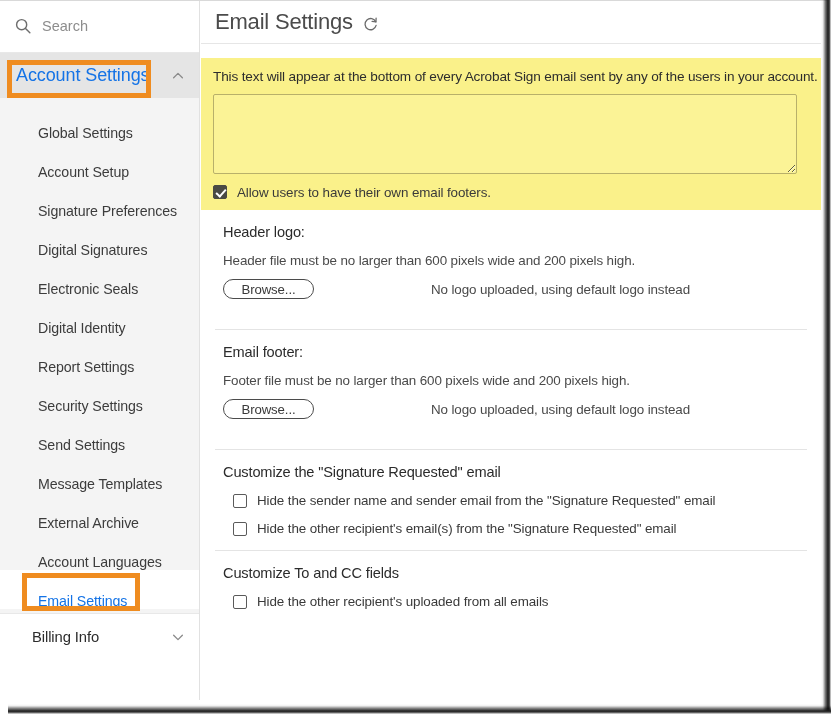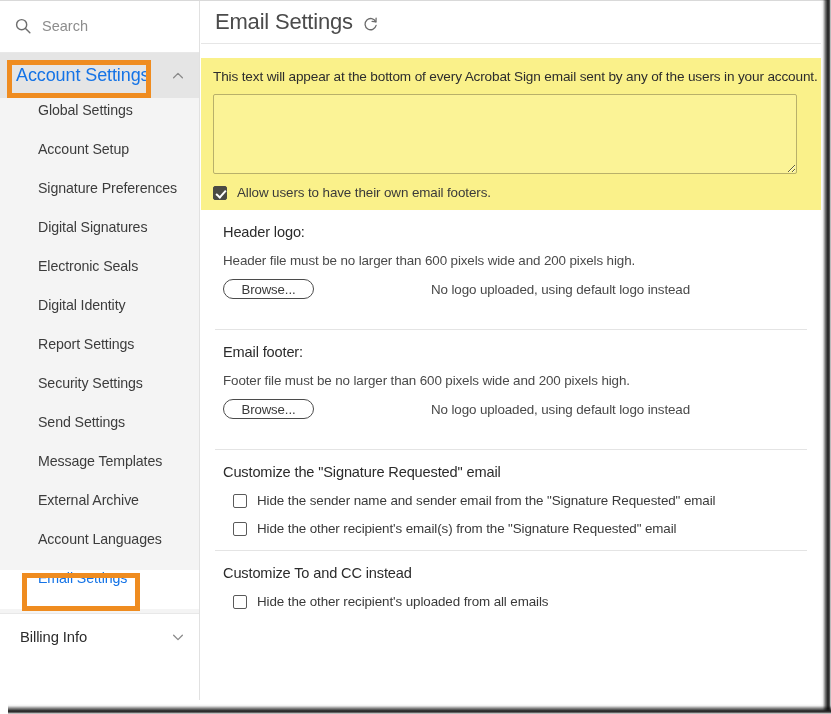--- a/index.html
+++ b/index.html
@@ -111,35 +111,35 @@
   #hl-account { left: 7px; top: 60px; width: 144px; height: 38px; }
   #hl-email   { left: 22px; top: 573px; width: 118px; height: 38px; }
 
   .submenu {
     background: #f4f4f4;
     padding: 4px 0 4px 0;
   }
   .submenu-item {
     height: 39px;
     display: flex;
-    align-items: flex-start;
+    align-items: flex-end;
     padding-left: 38px;
     font-size: 14.2px;
     color: #3c3c3c;
     letter-spacing: -0.1px;
     background: transparent;
   }
   .submenu-item.active { color: #1473e6; background: #ffffff; }
 
   .nav-row {
     height: 46px;
     display: flex;
     align-items: center;
     justify-content: space-between;
-    padding: 0 14px 0 20px;
+    padding: 0 14px 0 32px;
     font-size: 14.8px;
     color: #2c2c2c;
     background: #ffffff;
     border-top: 1px solid #e8e8e8;
     letter-spacing: -0.1px;
   }
 
   
   .main {
     position: absolute;
@@ -193,21 +193,21 @@
     border-radius: 2px;
     resize: both;
     outline: none;
     font-family: "Liberation Sans", sans-serif;
     font-size: 13px;
     padding: 4px;
     overflow: auto;
   }
   .yellow-check-row {
     display: flex;
-    align-items: center;
+    align-items: flex-start;
     margin-top: 11px;
   }
 
   
   .cb {
     width: 14px; height: 14px;
     flex: 0 0 auto;
     border: 1.5px solid #5a5a5a;
     border-radius: 2px;
     background: #ffffff;
@@ -412,21 +412,21 @@
         <span class="cb-label">Hide the sender name and sender email from the "Signature Requested" email</span>
       </div>
       <div class="opt-row">
         <span class="cb"></span>
         <span class="cb-label">Hide the other recipient's email(s) from the "Signature Requested" email</span>
       </div>
     </div>
     <div class="sec-rule"></div>
 
     <div class="section sec-block">
-      <div class="sec-title">Customize To and CC instead</div>
+      <div class="sec-title">Customize To and CC fields</div>
       <div class="opt-row">
         <span class="cb"></span>
         <span class="cb-label">Hide the other recipient's uploaded from all emails</span>
       </div>
     </div>
 
   </div>
 
   <div class="frame-right"></div>
   <div class="frame-bottom"></div>

